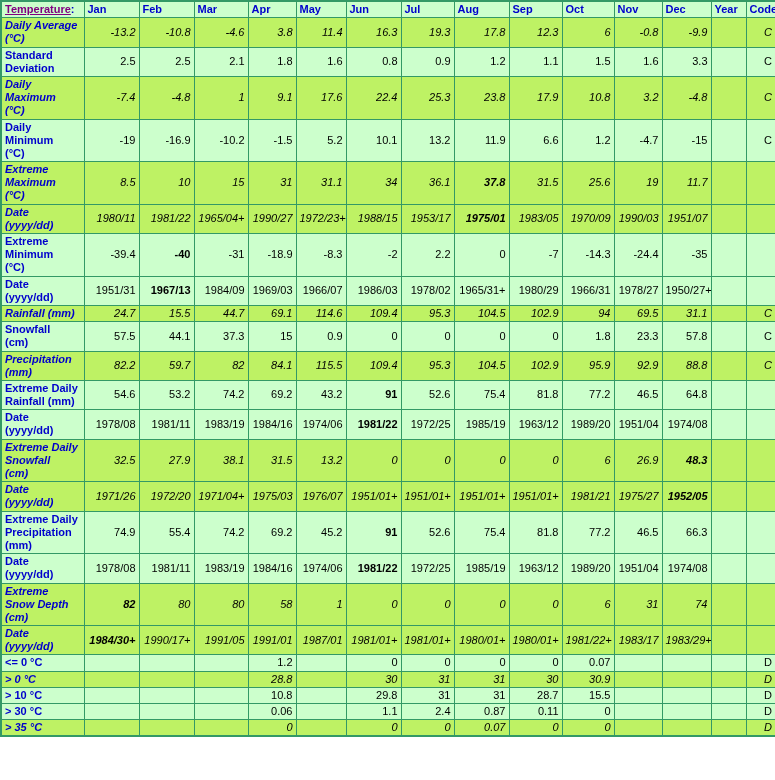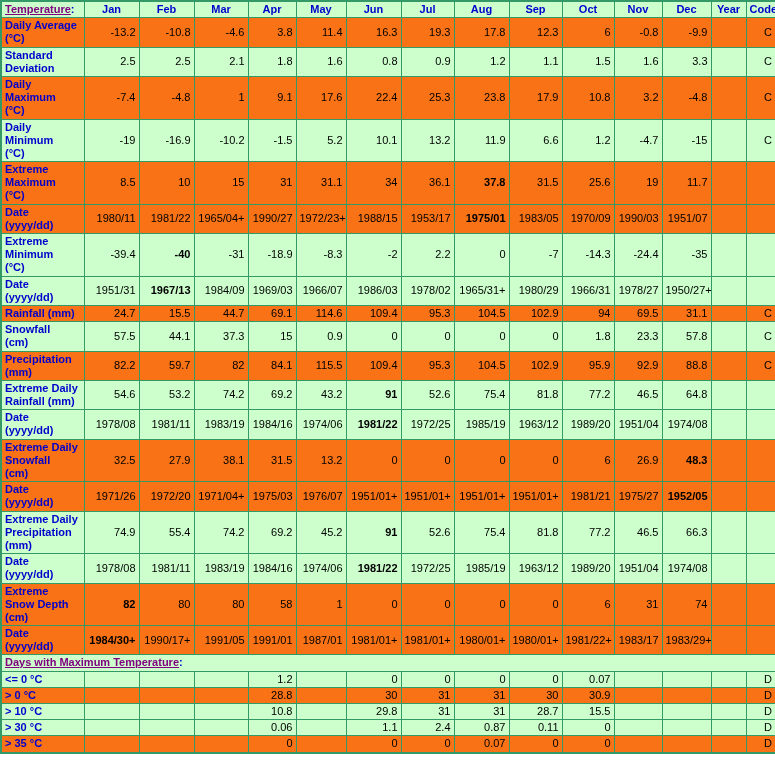--- a/index.html
+++ b/index.html
@@ -1,24 +1,24 @@
 <!DOCTYPE html>
 <html><head>
 <meta charset="utf-8">
 <style>
   html,body{margin:0;padding:0;background:#ffffff;}
   body{font-family:"Liberation Sans",sans-serif;font-size:11px;color:#000000;}
   table.climate{border-collapse:collapse;table-layout:fixed;width:775px;border:2px solid #339966;}
   table.climate td{border:1px solid #339966;padding:1px 3px;vertical-align:middle;line-height:1.2;overflow:hidden;}
   .g{background:#ccffcc;}
-  .w{background:#f97316;}
+  .w{background:#bef264;font-style:italic;}
   .lbl{color:#0000cc;font-weight:bold;text-align:left;padding:1px 2px;}
   .val{text-align:right;color:#000000;}
   .b{font-weight:bold;}
-  .mh{color:#0000cc;font-weight:bold;text-align:center;}
+  .mh{color:#0000cc;font-weight:bold;text-align:left;}
   .seclink{color:#800080;text-decoration:underline;font-weight:bold;cursor:pointer;}
   .colon{color:#0000cc;font-weight:bold;}
   .secrow{text-align:left;}
 </style>
 </head>
 <body>
 
 <table class="climate">
   <colgroup>
     <col style="width:83px">
@@ -371,23 +371,20 @@
         <td class="val">1981/01+</td>
         <td class="val">1981/01+</td>
         <td class="val">1980/01+</td>
         <td class="val">1980/01+</td>
         <td class="val">1981/22+</td>
         <td class="val">1983/17</td>
         <td class="val">1983/29+</td>
         <td class="val"></td>
         <td class="val"></td>
       </tr>
-      <tr>
-        <td class="g secrow" colspan="15"><span class="seclink">Days with Maximum Temperature</span><span class="colon">:</span></td>
-      </tr>
       <tr class="g">
         <td class="lbl">&lt;= 0 °C</td>
         <td class="val"></td>
         <td class="val"></td>
         <td class="val"></td>
         <td class="val">1.2</td>
         <td class="val"></td>
         <td class="val">0</td>
         <td class="val">0</td>
         <td class="val">0</td>

